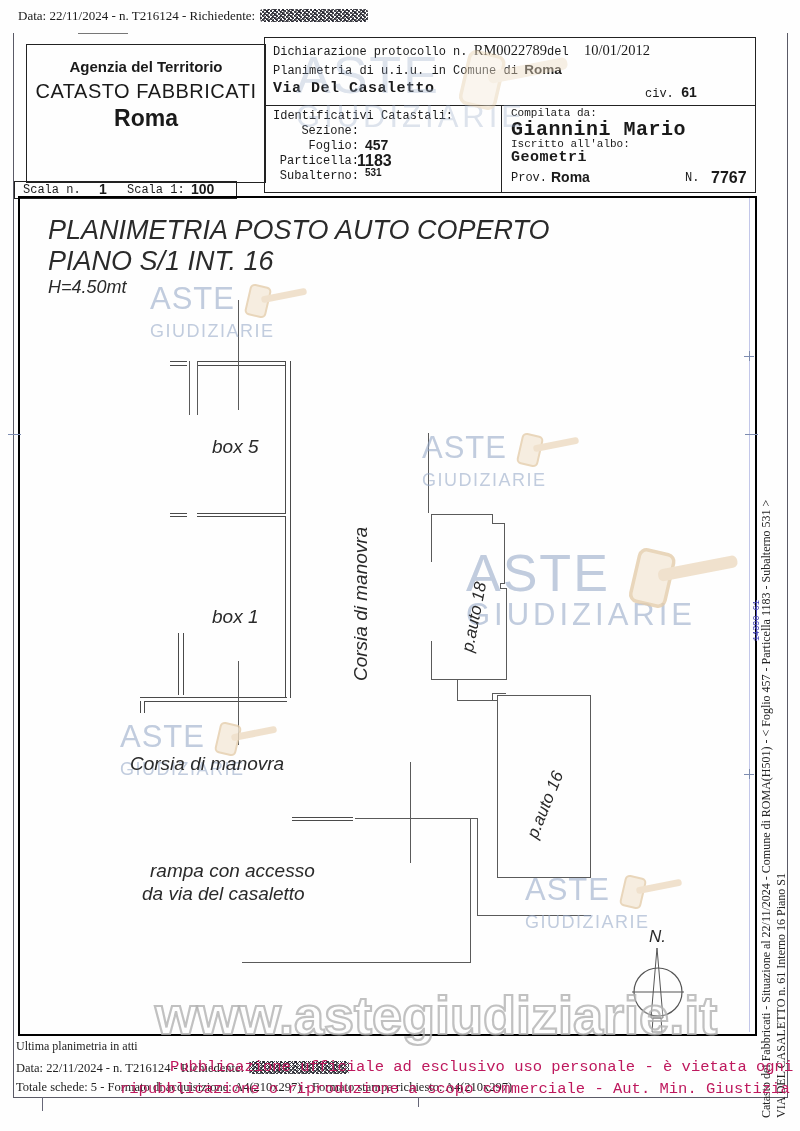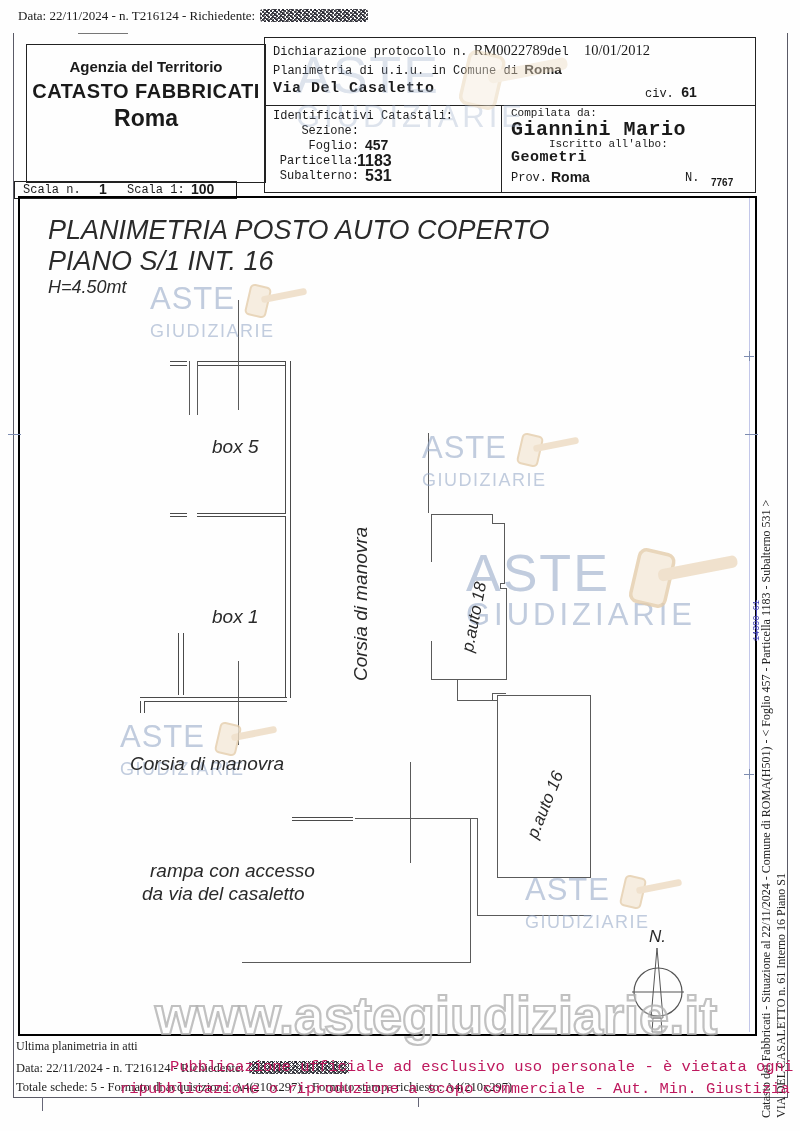--- a/index.html
+++ b/index.html
@@ -66,21 +66,21 @@
   <div class="wm wm-lg" style="left:296px;top:52px;opacity:.55;">
     <div class="wm-row">
         <span class="wm-aste">ASTE</span>
         <span class="wm-gavel"></span>
       </div>
     <span class="wm-giud">GIUDIZIARIE</span>
   </div>
 
   <div class="hbox" style="left:26px;top:44px;width:238px;height:137px;text-align:center;">
     <div style="margin-top:13px;font-size:15px;font-weight:bold;">Agenzia del Territorio</div>
-    <div style="margin-top:5px;font-size:20px;font-weight:bold;letter-spacing:.5px;">CATASTO FABBRICATI</div>
+    <div style="margin-top:5px;font-size:20px;font-weight:normal;letter-spacing:.5px;">CATASTO FABBRICATI</div>
     <div style="margin-top:2px;font-size:23px;font-weight:bold;">Roma</div>
   </div>
 
   <div class="hbox" style="left:14px;top:181px;width:221px;height:16px;border-width:1.6px;">
     <span class="abs mono" style="left:8px;top:1px;font-size:12px;">Scala n.</span>
     <span class="abs b" style="left:84px;top:-1px;font-size:14px;">1</span>
     <span class="abs mono" style="left:112px;top:1px;font-size:12px;">Scala 1:</span>
     <span class="abs b" style="left:176px;top:-1px;font-size:14px;">100</span>
   </div>
 
@@ -104,30 +104,30 @@
     <div class="abs" style="left:0;top:67px;width:100%;height:1px;background:#222;"></div>
     <div class="abs" style="left:236px;top:67px;width:1px;height:87px;background:#222;"></div>
 
     <div class="abs mono" style="left:8px;top:71px;font-size:12px;">Identificativi Catastali:</div>
     <div class="abs mono" style="left:8px;top:86px;width:86px;text-align:right;font-size:12px;">Sezione:</div>
     <div class="abs mono" style="left:8px;top:101px;width:86px;text-align:right;font-size:12px;">Foglio:</div>
     <div class="abs b" style="left:100px;top:99px;font-size:14px;">457</div>
     <div class="abs mono" style="left:8px;top:116px;width:86px;text-align:right;font-size:12px;">Particella:</div>
     <div class="abs b" style="left:92px;top:114px;font-size:16px;">1183</div>
     <div class="abs mono" style="left:8px;top:131px;width:86px;text-align:right;font-size:12px;">Subalterno:</div>
-    <div class="abs b" style="left:100px;top:129px;font-size:16px;">531</div>
+    <div class="abs b" style="left:100px;top:129px;font-size:10px;">531</div>
 
     <div class="abs mono" style="left:246px;top:69px;font-size:11px;">Compilata da:</div>
     <div class="abs mono b" style="left:246px;top:80px;font-size:20px;letter-spacing:.5px;">Giannini Mario</div>
-    <div class="abs mono" style="left:246px;top:100px;font-size:11px;margin-left:38px;">Iscritto all'albo:</div>
+    <div class="abs mono" style="left:246px;top:100px;font-size:11px;">Iscritto all'albo:</div>
     <div class="abs mono b" style="left:246px;top:111px;font-size:15px;letter-spacing:.5px;">Geometri</div>
     <div class="abs mono" style="left:246px;top:133px;font-size:12px;">Prov.</div>
     <div class="abs b" style="left:286px;top:131px;font-size:14px;">Roma</div>
     <div class="abs mono" style="left:420px;top:133px;font-size:12px;">N.</div>
-    <div class="abs b" style="left:446px;top:131px;font-size:10px;margin-top:8px;">7767</div>
+    <div class="abs b" style="left:446px;top:131px;font-size:16px;">7767</div>
   </div>
 
   <div class="draw-frame"></div>
   <div class="abs" style="left:749px;top:198px;width:1px;height:834px;background:rgba(100,110,200,.38);"></div>
 
   <div class="plab" style="left:48px;top:215px;font-size:27px;">PLANIMETRIA POSTO AUTO COPERTO</div>
   <div class="plab" style="left:48px;top:246px;font-size:27px;">PIANO S/1 INT. 16</div>
   <div class="plab" style="left:48px;top:277px;font-size:18px;">H=4.50mt</div>
 
   <div class="wm wm-sm" style="left:150px;top:285px;">

